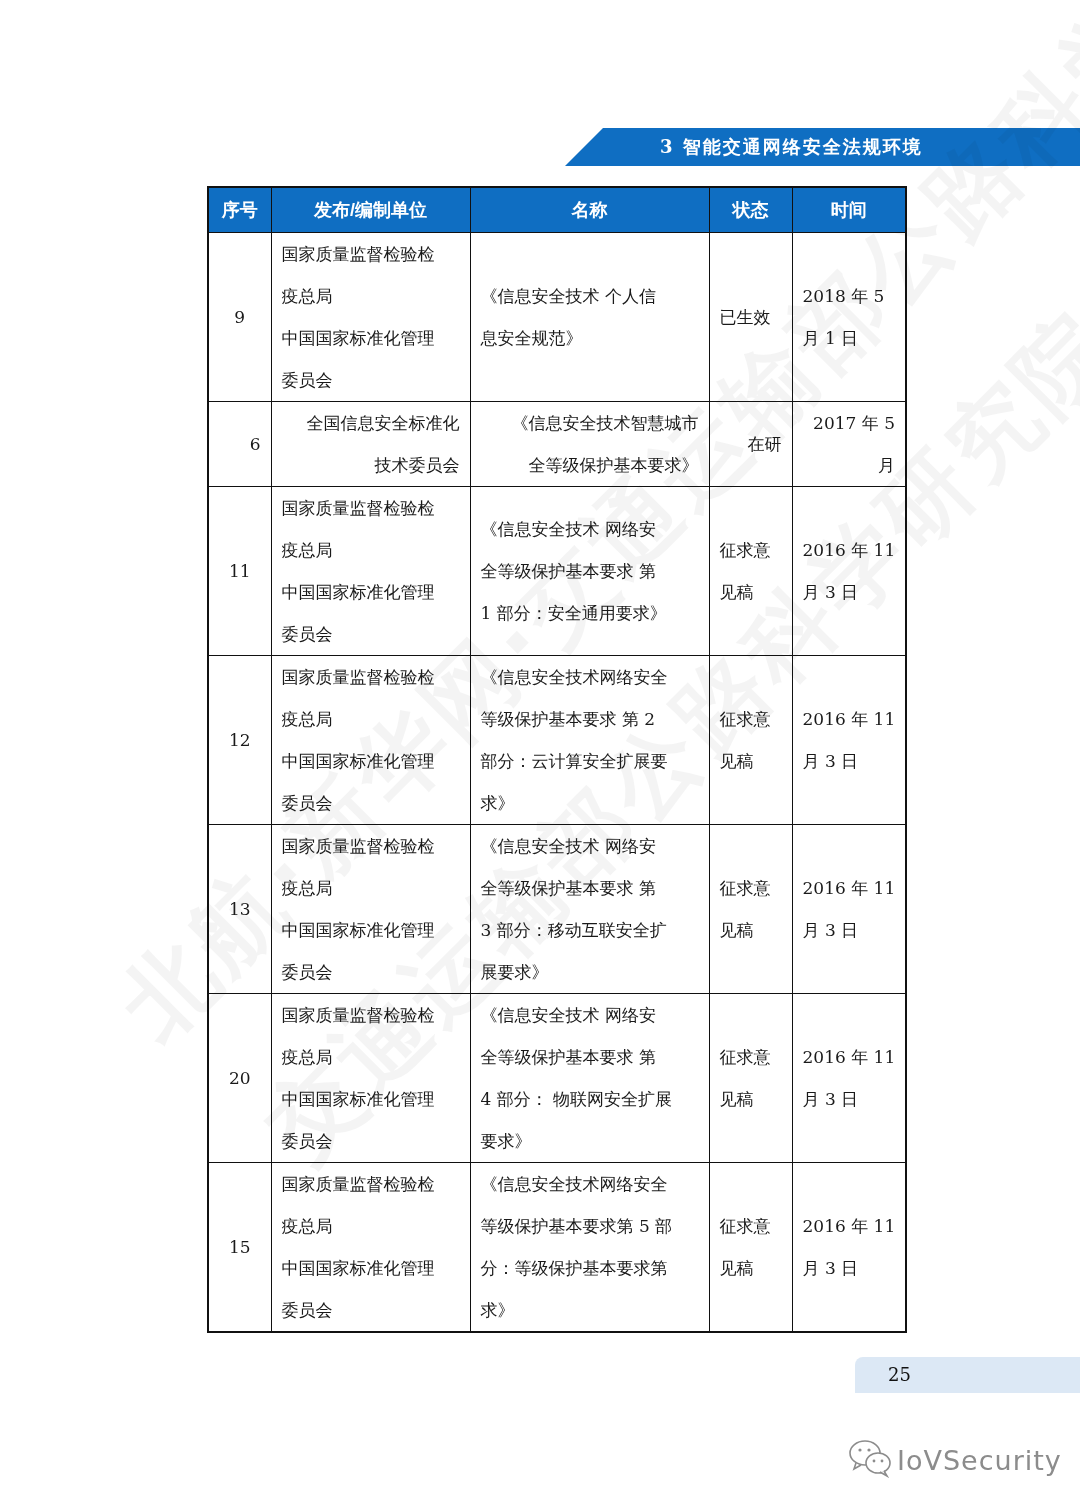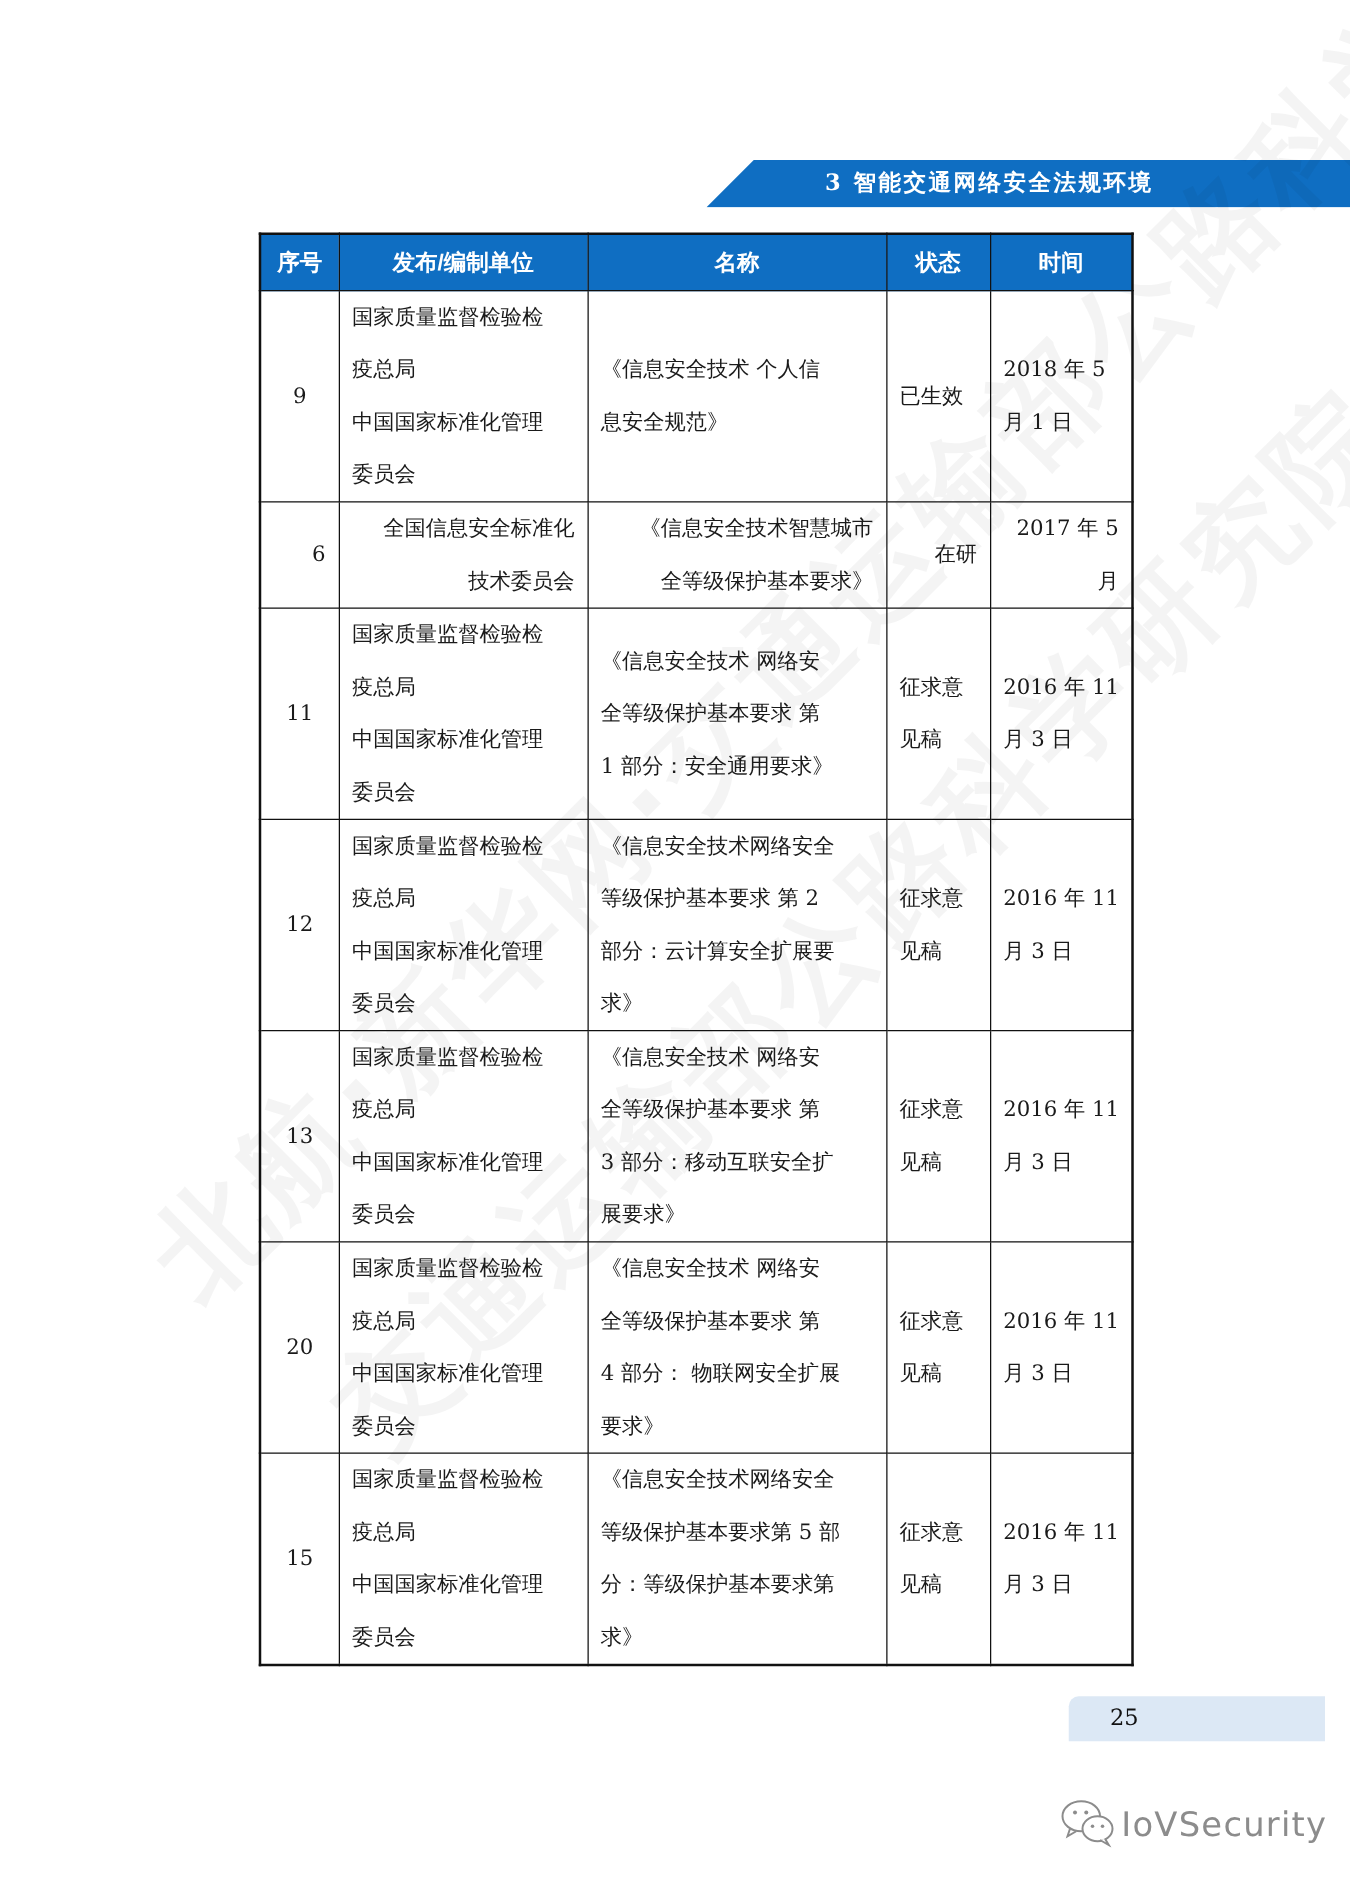--- a/index.html
+++ b/index.html
@@ -40,21 +40,21 @@
       font-size: 17px; line-height: 42px; padding: 0 10px; margin-top: 14px;
     }
     td.c-num { text-align: center; padding: 0; }
     td.c-org, td.c-name { text-align: left; }
     td.c-status { padding-left: 12px; padding-right: 6px; }
     td.c-date { padding-left: 10px; padding-right: 8px; }
     .row-4 td { height: 168px; }
     .row-2 td { height: 84px; text-align: right; }
     .line { display: block; white-space: nowrap; }
     .page-num {
-      position: absolute; left: 855px; top: 1357px; width: 205px; height: 36px;
+      position: absolute; left: 855px; top: 1357px; width: 225px; height: 36px;
       background: #dce8f5; border-top-left-radius: 8px;
     }
     .page-num span {
       position: absolute; left: 33px; top: 0; line-height: 36px; font-size: 18px; color: #111;
     }
     .wechat {
       position: absolute; left: 848px; top: 1438px; height: 44px;
       display: flex; align-items: center; gap: 3px; color: #8a8a8a;
     }
     .wechat-text {

